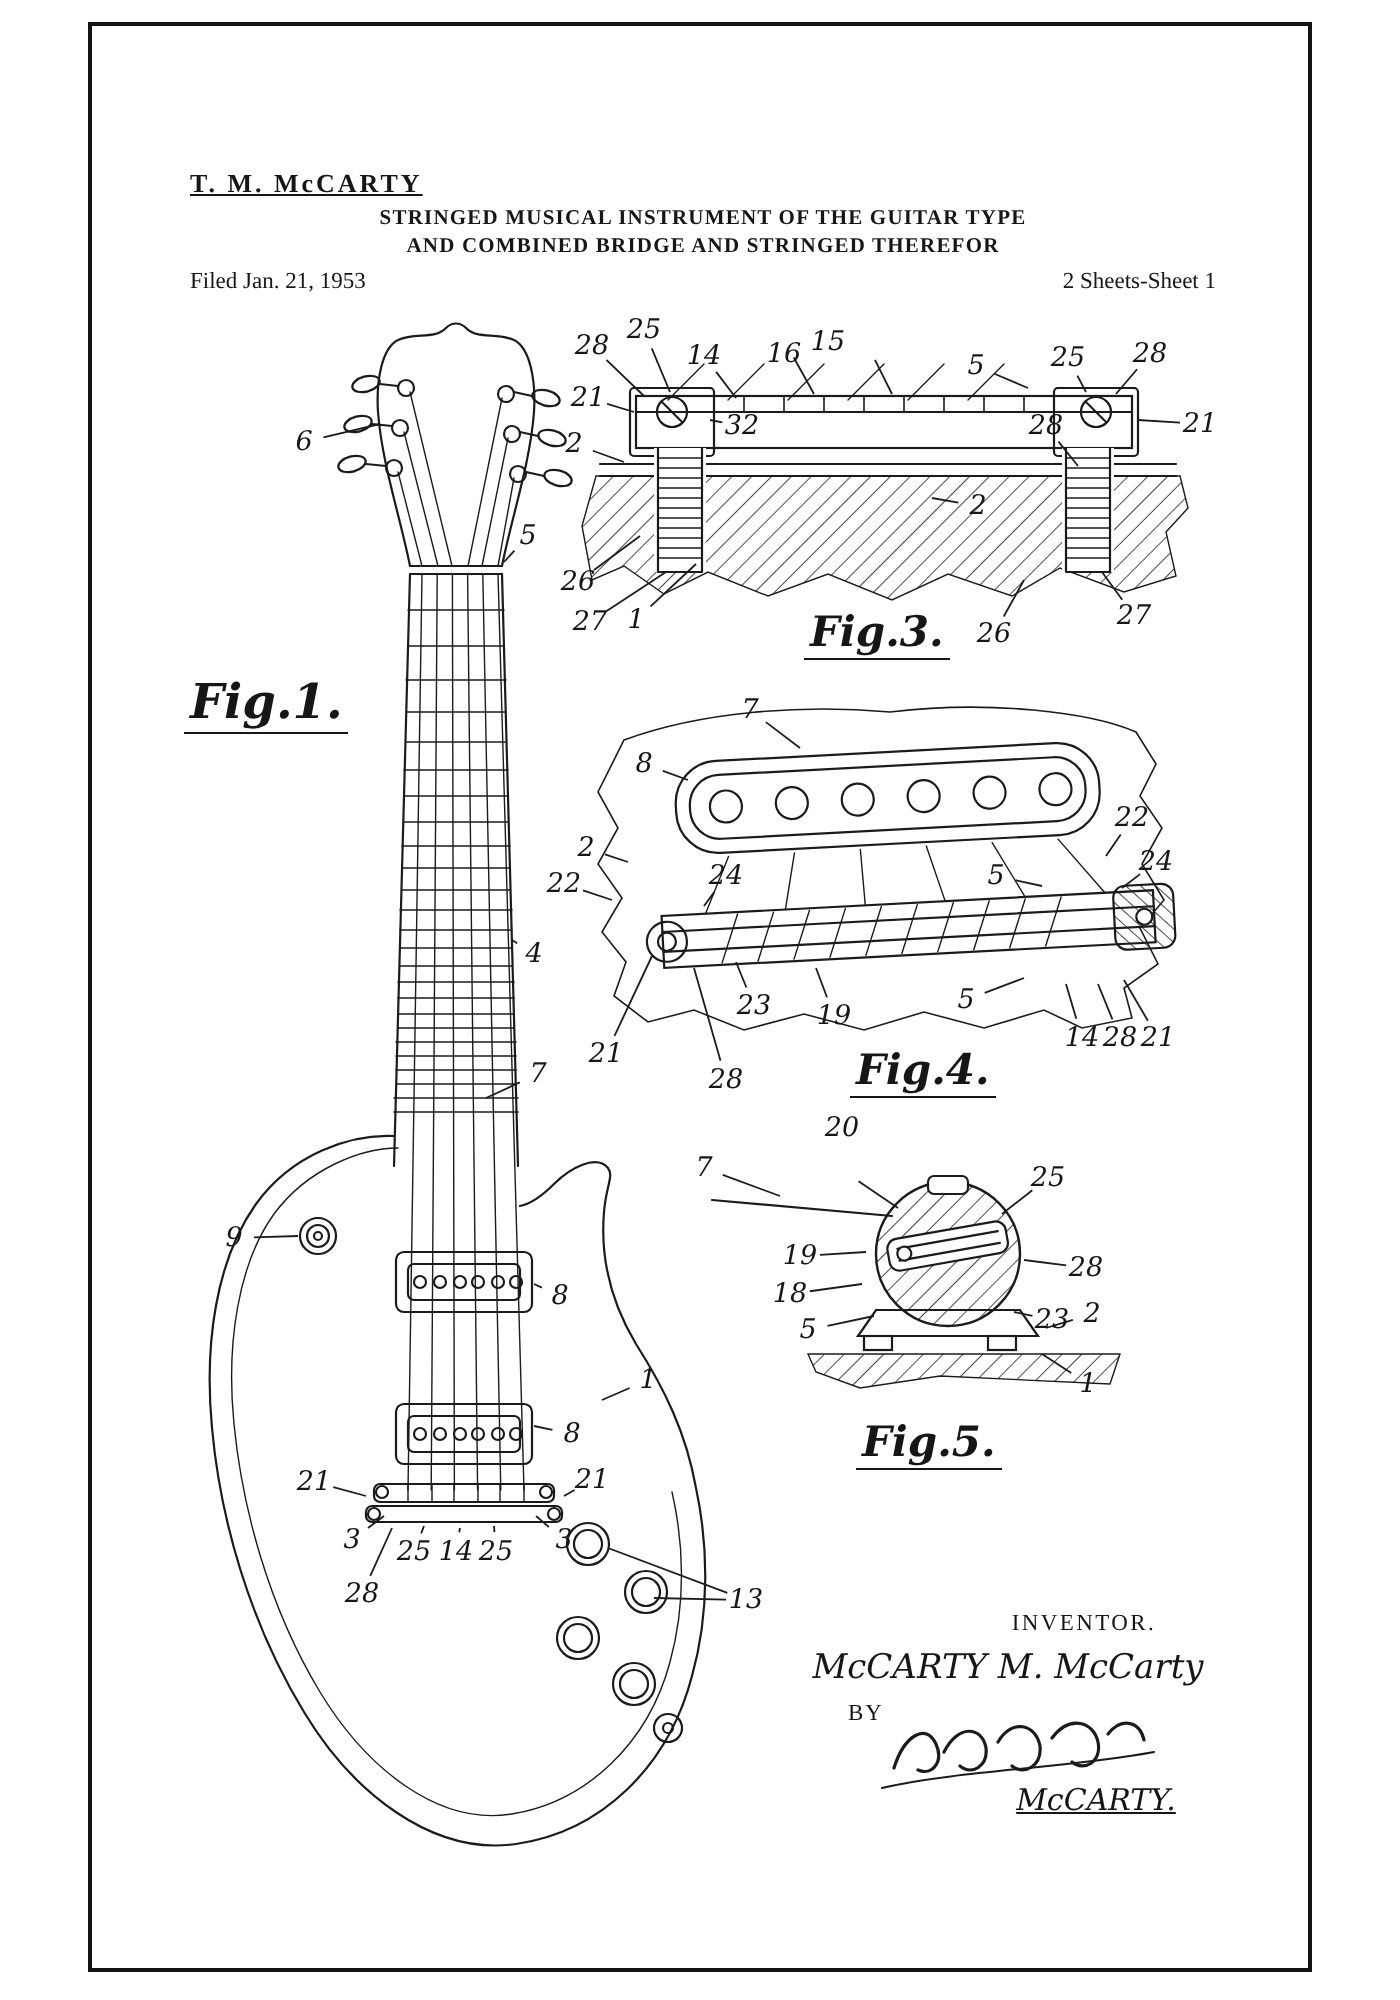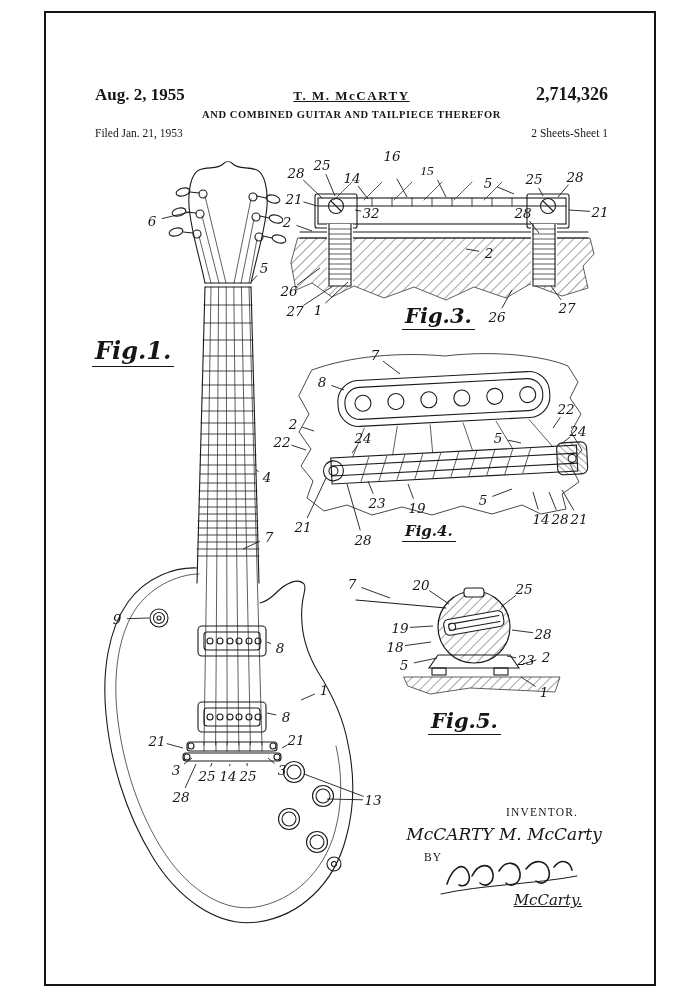--- a/index.html
+++ b/index.html
@@ -18,21 +18,21 @@
   .hdr-row2{display:flex;justify-content:space-between;font-size:11.5px;margin-top:5px;font-family:Liberation Serif, serif;}
   .art,#leader-svg{position:absolute;left:0;top:0;}
   #leader-svg line{stroke:#1c1c1c;stroke-width:.9;}
   .ref-num{position:absolute;transform:translate(-50%,-50%);
            font-family:"DejaVu Serif",serif;font-style:italic;font-size:13.5px;
            white-space:nowrap;}
   .fig-label{position:absolute;font-family:"DejaVu Serif",serif;font-style:italic;
              font-weight:bold;border-bottom:1.5px solid #161616;padding:0 3px 1px 3px;}
   .fig1-label{left:92px;top:336px;font-size:24px;}
   .fig3-label{left:402px;top:303px;font-size:21px;}
-  .fig4-label{left:402px;top:522px;font-size:15px;}
+  .fig4-label{left:425px;top:522px;font-size:21px;}
   .fig5-label{left:428px;top:708px;font-size:21px;}
   .inv-caption{position:absolute;left:462px;top:806px;width:160px;text-align:center;
                font-size:11.5px;letter-spacing:1.2px;}
   .inv-name{position:absolute;left:398px;top:824px;width:212px;text-align:center;
             font-family:"DejaVu Serif",serif;font-style:italic;font-size:17px;}
   .inv-by{position:absolute;left:424px;top:851px;font-size:11.5px;letter-spacing:1px;}
   .inv-attorney{position:absolute;left:488px;top:891px;width:120px;text-align:center;
                 font-family:"DejaVu Serif",serif;font-style:italic;font-size:15px;
                 text-decoration:underline;}
 </style>
@@ -298,22 +298,22 @@
       <span class="ref-num" style="left: 176px; top: 770px;">3</span>
       <span class="ref-num" style="left: 282px; top: 770px;">3</span>
       <span class="ref-num" style="left: 207px; top: 776px;">25</span>
       <span class="ref-num" style="left: 228px; top: 776px;">14</span>
       <span class="ref-num" style="left: 248px; top: 776px;">25</span>
       <span class="ref-num" style="left: 181px; top: 797px;">28</span>
       <span class="ref-num" style="left: 373px; top: 800px;">13</span>
       <span class="ref-num" style="left: 296px; top: 173px;">28</span>
       <span class="ref-num" style="left: 322px; top: 165px;">25</span>
       <span class="ref-num" style="left: 352px; top: 178px;">14</span>
-      <span class="ref-num" style="left: 392px; top: 156px;">16</span>
-      <span class="ref-num" style="left: 427px; top: 171px; font-family: Liberation Serif, serif;">15</span>
+      <span class="ref-num" style="left: 392px; top: 177px;">16</span>
+      <span class="ref-num" style="left: 414px; top: 171px;">15</span>
       <span class="ref-num" style="left: 488px; top: 183px;">5</span>
       <span class="ref-num" style="left: 534px; top: 179px;">25</span>
       <span class="ref-num" style="left: 575px; top: 177px;">28</span>
       <span class="ref-num" style="left: 294px; top: 199px;">21</span>
       <span class="ref-num" style="left: 287px; top: 222px;">2</span>
       <span class="ref-num" style="left: 371px; top: 213px;">32</span>
       <span class="ref-num" style="left: 489px; top: 253px;">2</span>
       <span class="ref-num" style="left: 523px; top: 213px;">28</span>
       <span class="ref-num" style="left: 600px; top: 212px;">21</span>
       <span class="ref-num" style="left: 289px; top: 291px;">26</span>
@@ -331,48 +331,47 @@
       <span class="ref-num" style="left: 377px; top: 503px;">23</span>
       <span class="ref-num" style="left: 417px; top: 508px;">19</span>
       <span class="ref-num" style="left: 498px; top: 438px;">5</span>
       <span class="ref-num" style="left: 483px; top: 500px;">5</span>
       <span class="ref-num" style="left: 566px; top: 409px;">22</span>
       <span class="ref-num" style="left: 578px; top: 431px;">24</span>
       <span class="ref-num" style="left: 541px; top: 519px;">14</span>
       <span class="ref-num" style="left: 560px; top: 519px;">28</span>
       <span class="ref-num" style="left: 579px; top: 519px;">21</span>
       <span class="ref-num" style="left: 352px; top: 584px;">7</span>
-      <span class="ref-num" style="left: 421px; top: 585px;">20</span>
+      <span class="ref-num" style="left: 421px; top: 564px;">20</span>
       <span class="ref-num" style="left: 524px; top: 589px;">25</span>
       <span class="ref-num" style="left: 400px; top: 628px;">19</span>
       <span class="ref-num" style="left: 395px; top: 647px;">18</span>
       <span class="ref-num" style="left: 543px; top: 634px;">28</span>
       <span class="ref-num" style="left: 404px; top: 665px;">5</span>
       <span class="ref-num" style="left: 526px; top: 660px;">23</span>
       <span class="ref-num" style="left: 546px; top: 657px;">2</span>
       <span class="ref-num" style="left: 544px; top: 692px;">1</span>
     </div>
 
   <div class="hdr">
     <div class="hdr-row1">
-      <span class="hdr-date">Aug. 2, 1955</span>
       <span class="hdr-name">T. M. McCARTY</span>
-      <span class="hdr-num">2,714,326</span>
     </div>
     <div class="hdr-title">
-      <div>AND COMBINED GUITAR AND TAILPIECE THEREFOR</div>
+      <div>STRINGED MUSICAL INSTRUMENT OF THE GUITAR TYPE</div>
+      <div>AND COMBINED BRIDGE AND STRINGED THEREFOR</div>
     </div>
     <div class="hdr-row2">
       <span>Filed Jan. 21, 1953</span>
       <span>2 Sheets-Sheet 1</span>
     </div>
   </div>
 
   <span class="fig-label fig1-label">Fig.1.</span>
   <span class="fig-label fig3-label">Fig.3.</span>
   <span class="fig-label fig4-label">Fig.4.</span>
   <span class="fig-label fig5-label">Fig.5.</span>
 
   <span class="inv-caption">INVENTOR.</span>
   <span class="inv-name">McCARTY M. McCarty</span>
   <span class="inv-by">BY</span>
-  <span class="inv-attorney">McCarty.</span>
+  <span class="inv-attorney">McCARTY.</span>
 </div>
 
 </body></html>

